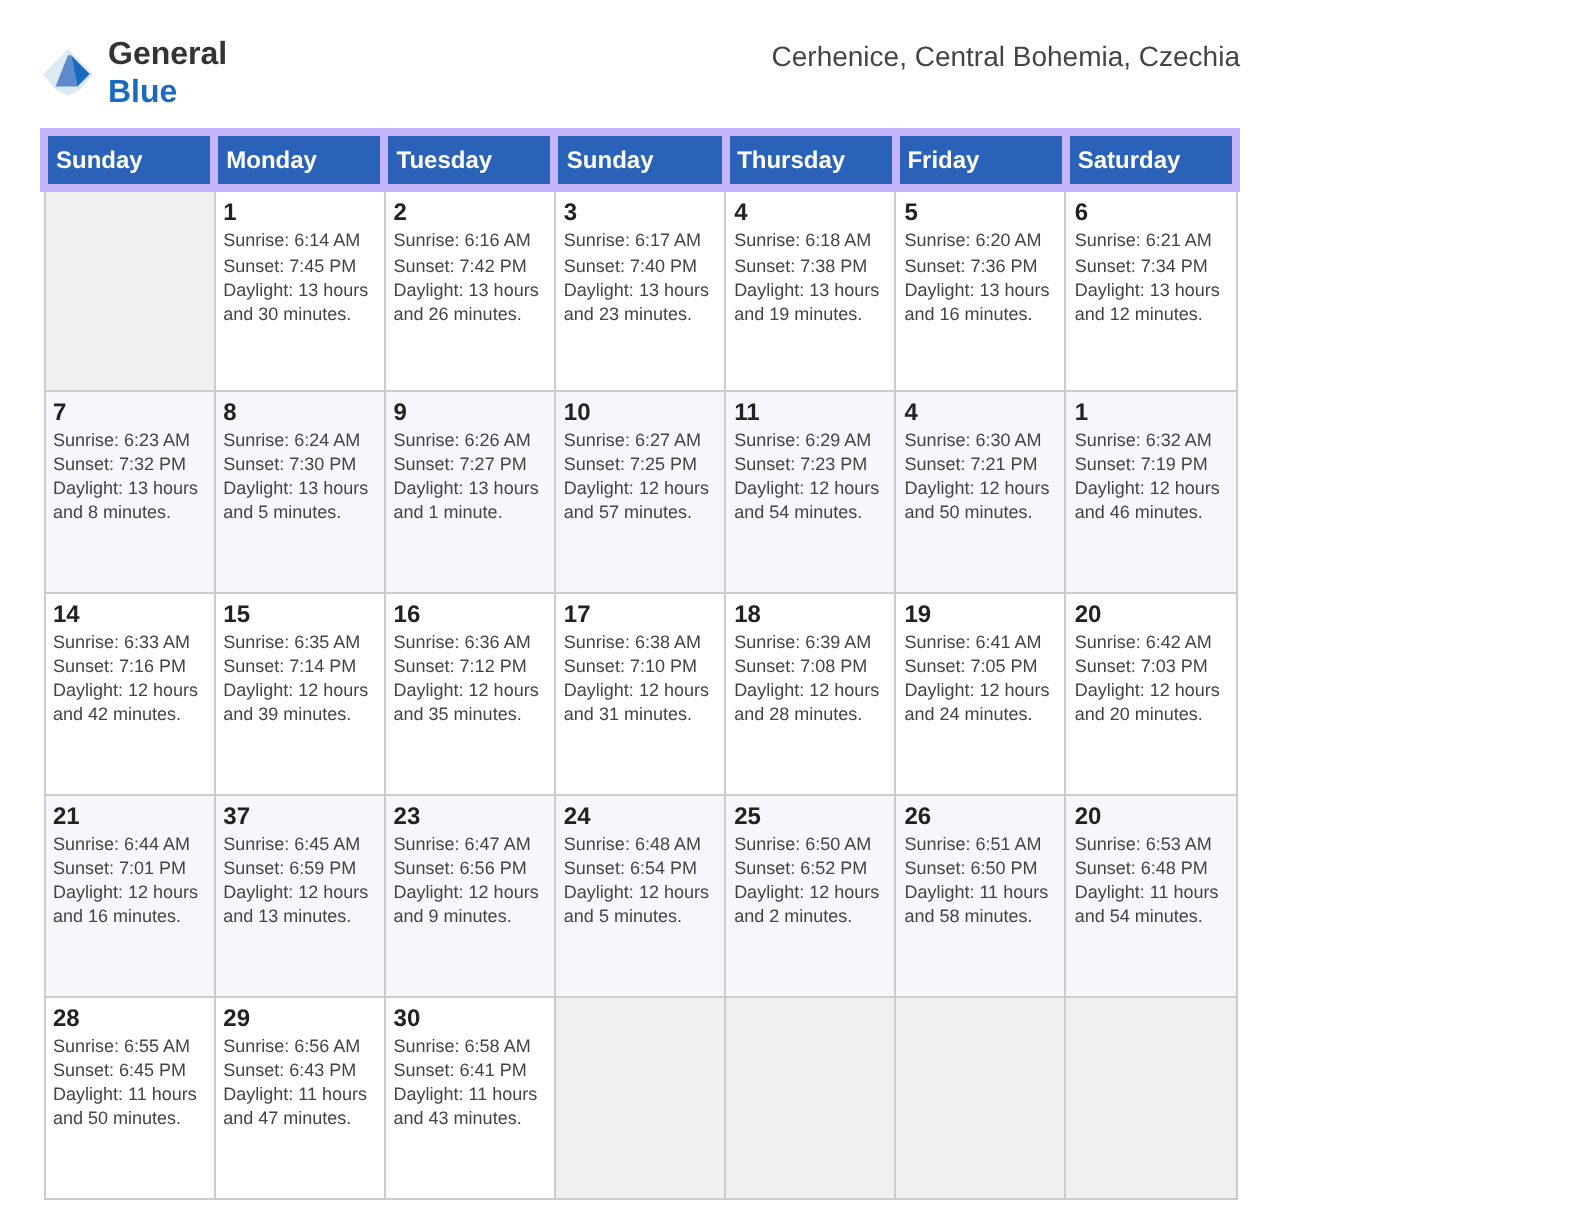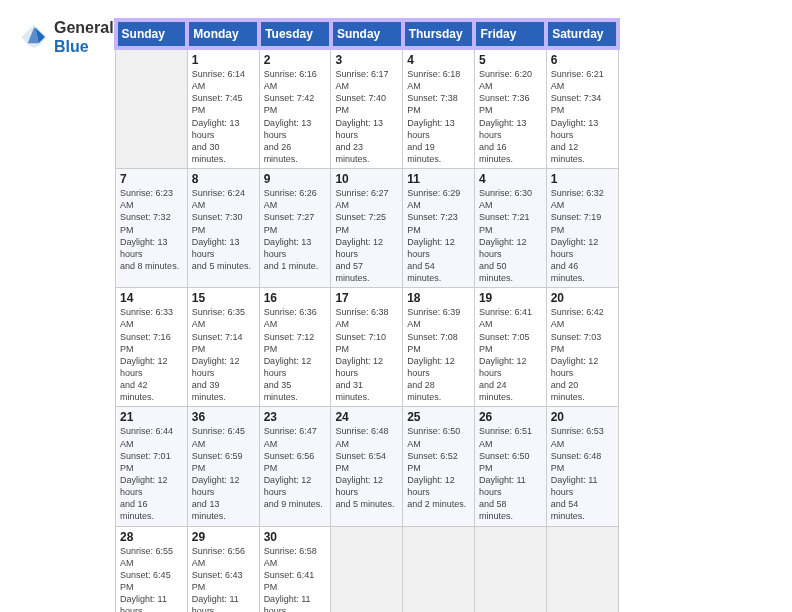--- a/index.html
+++ b/index.html
@@ -8,21 +8,21 @@
       height: 612px;
       font-family: Arial, sans-serif;
       background: #fff;
       overflow: hidden;
     }
     .page {
       width: 640px;
       height: 612px;
       padding: 18px 20px 12px 20px;
       display: flex;
-      flex-direction: row;
+      flex-direction: column;
       border-radius: 32px;
     }
     .header {
       display: flex;
       justify-content: space-between;
       align-items: flex-start;
       margin-bottom: 8px;
     }
     .logo {
       display: flex;
@@ -113,20 +113,21 @@
         <polygon points="18,2 34,18 26,28 18,32 10,28 2,18" fill="#1a6bbf" opacity="0.15"></polygon>
         <path d="M20 6 L32 18 L24 26 L20 6Z" fill="#1a6bbf"></path>
         <path d="M18 6 L20 6 L24 26 L10 26 Z" fill="#2962b8" opacity="0.7"></path>
       </svg>
       <div class="logo-text">
         <div class="logo-general">General</div>
         <div class="logo-blue">Blue</div>
       </div>
     </div>
     <div class="title-block">
+      <div class="subtitle">Cerhenice, Central Bohemia, Czechia</div>
     </div>
   </div>
 
   <table class="calendar">
     <thead>
       <tr>
         <th>Sunday</th>
         <th>Monday</th>
         <th>Tuesday</th>
         <th>Sunday</th>
@@ -222,21 +223,21 @@
             <span class="day-number">20</span>
             <div class="day-info">Sunrise: 6:42 AM<br>Sunset: 7:03 PM<br>Daylight: 12 hours<br>and 20 minutes.</div>
           </td>
         </tr>
         <tr>
           <td>
             <span class="day-number">21</span>
             <div class="day-info">Sunrise: 6:44 AM<br>Sunset: 7:01 PM<br>Daylight: 12 hours<br>and 16 minutes.</div>
           </td>
           <td>
-            <span class="day-number">36</span>
+            <span class="day-number">37</span>
             <div class="day-info">Sunrise: 6:45 AM<br>Sunset: 6:59 PM<br>Daylight: 12 hours<br>and 13 minutes.</div>
           </td>
           <td>
             <span class="day-number">23</span>
             <div class="day-info">Sunrise: 6:47 AM<br>Sunset: 6:56 PM<br>Daylight: 12 hours<br>and 9 minutes.</div>
           </td>
           <td>
             <span class="day-number">24</span>
             <div class="day-info">Sunrise: 6:48 AM<br>Sunset: 6:54 PM<br>Daylight: 12 hours<br>and 5 minutes.</div>
           </td>

